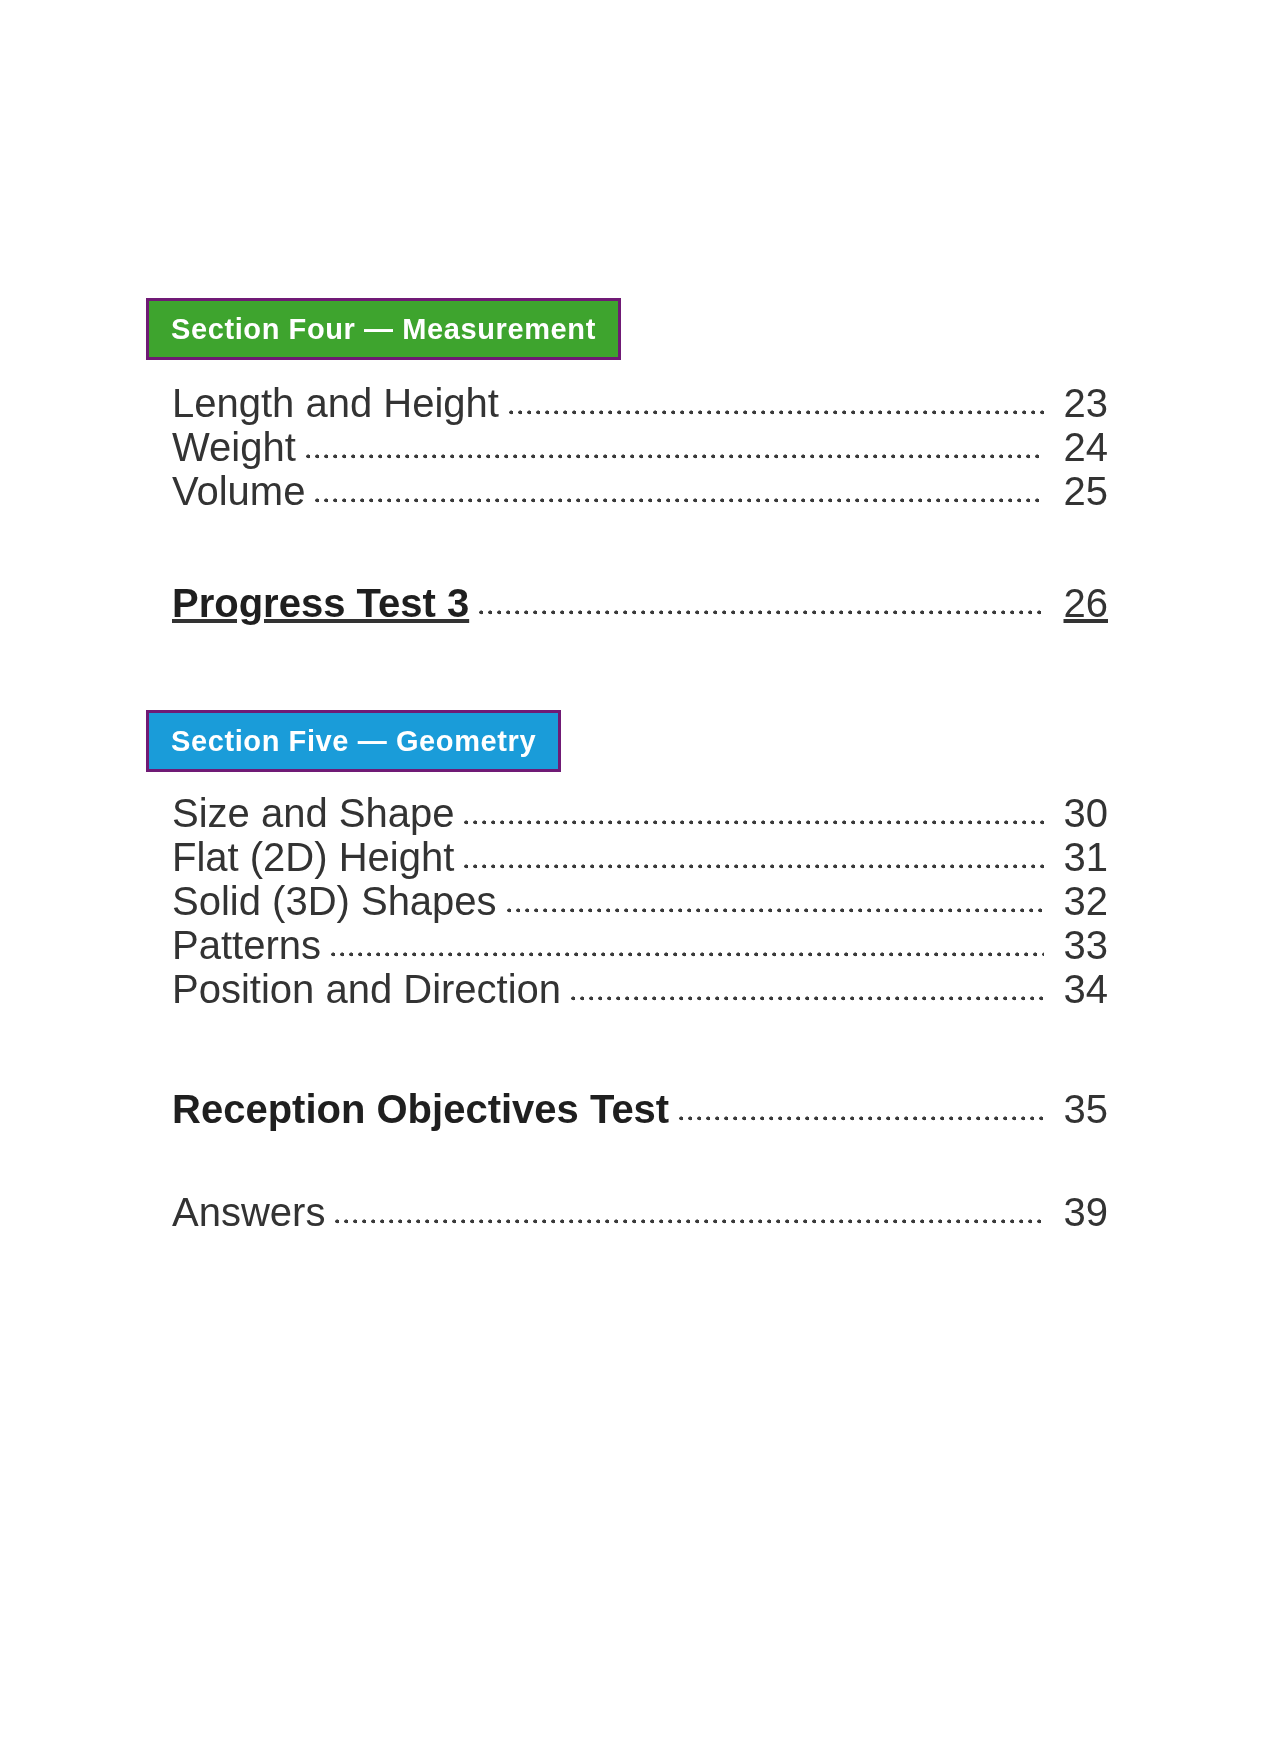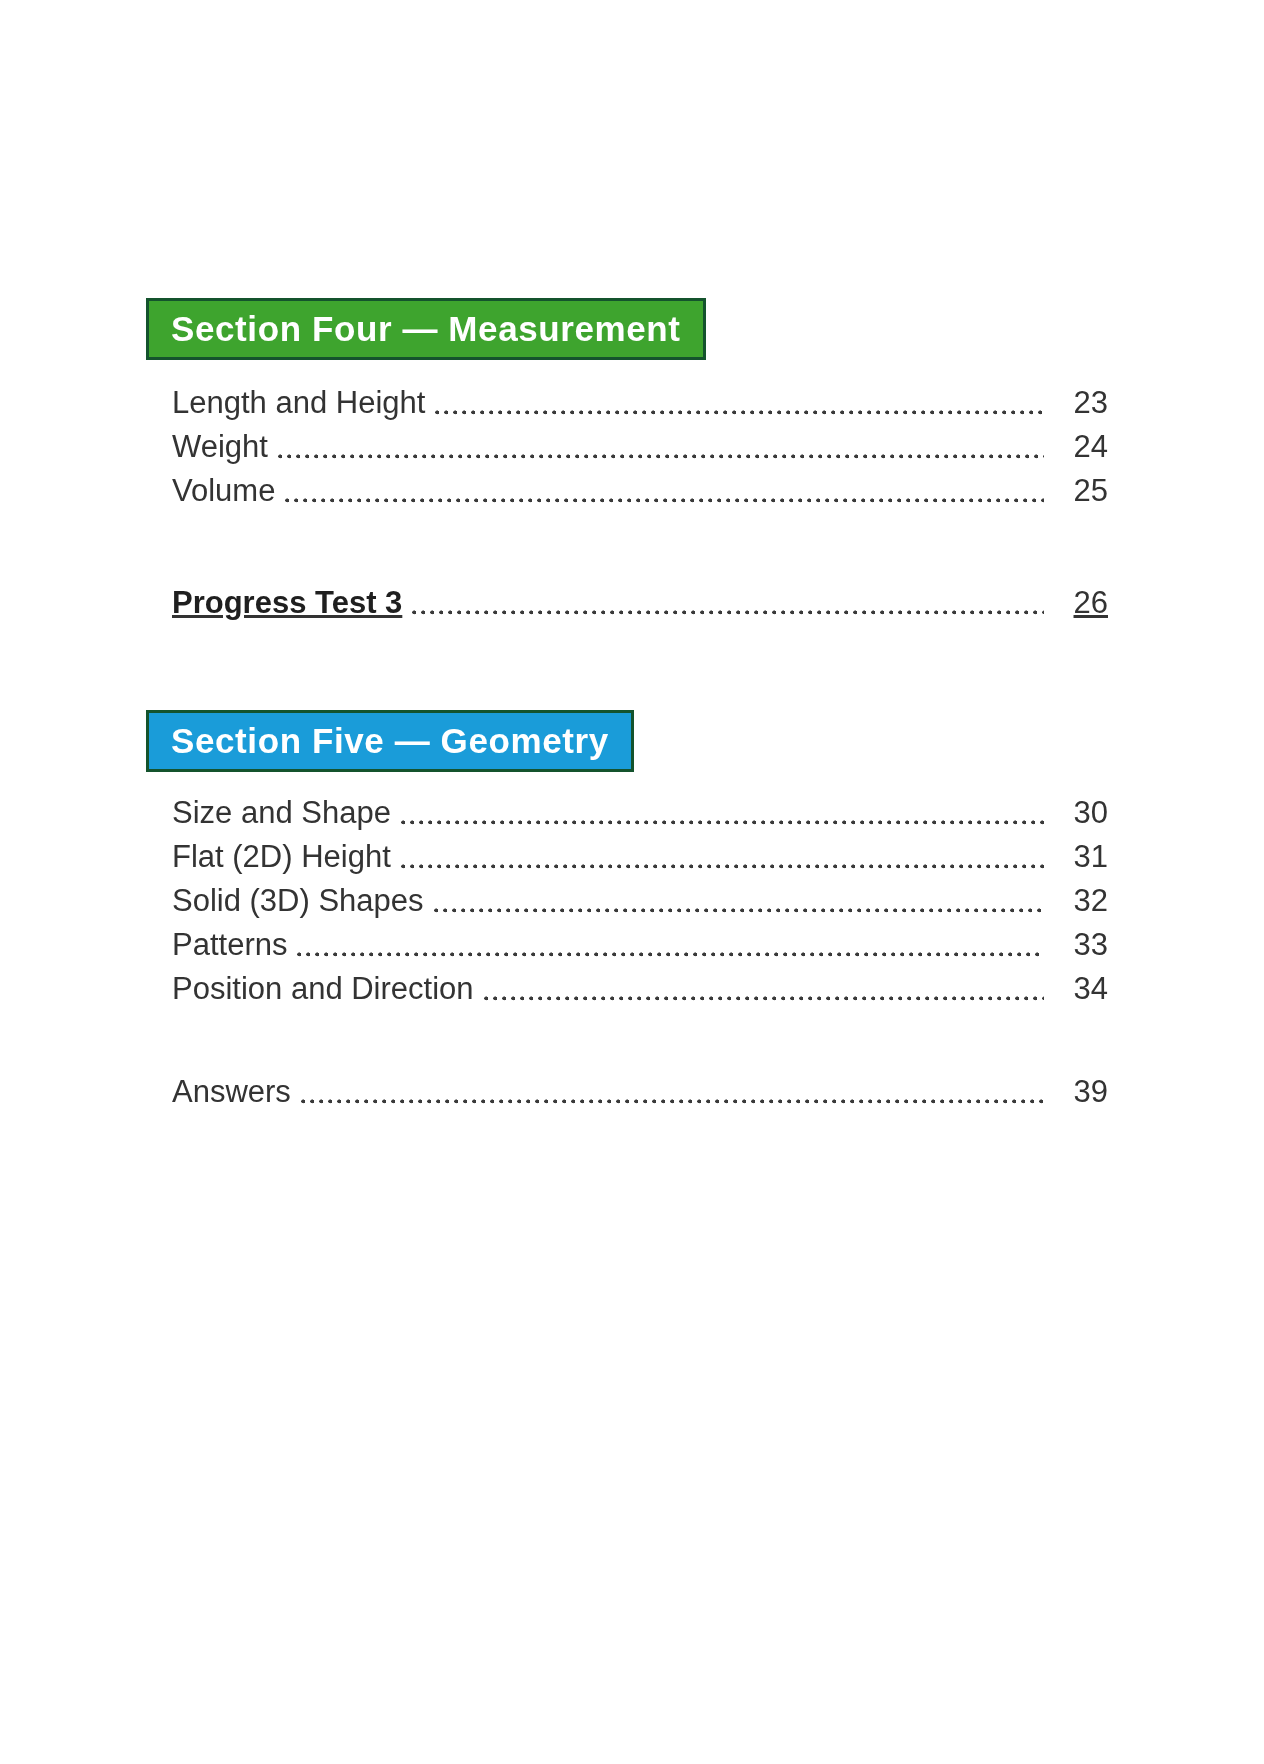--- a/index.html
+++ b/index.html
@@ -19,38 +19,38 @@
     width: 1264px;
     height: 1764px;
     padding: 298px 0 0 146px;
   }
   .header-box {
     display: inline-block;
     box-sizing: border-box;
     height: 62px;
     line-height: 56px;
     padding: 0 22px;
-    border: 3px solid #14532d;
+    border: 3px solid #701a75;
     color: #ffffff;
-    font-size: 35px;
+    font-size: 29px;
     font-weight: bold;
     letter-spacing: 0.6px;
     white-space: nowrap;
   }
   .entries {
     width: 936px;
     margin-left: 26px;
   }
   .entries.first-gap { margin-top: 21px; }
   .entries.second-gap { margin-top: 19px; }
   .row {
     display: flex;
     align-items: center;
     height: 44px;
-    font-size: 31px;
+    font-size: 40px;
   }
   .row .label {
     white-space: nowrap;
     color: #333333;
   }
   .row.bold .label {
     font-weight: bold;
     color: #1f1f1f;
   }
   .dots {
@@ -134,20 +134,25 @@
         <span class="dots"></span>
         <span class="pnum">33</span>
       </div>
       <div class="row">
         <span class="label">Position and Direction</span>
         <span class="dots"></span>
         <span class="pnum">34</span>
       </div>
     </div>
 
+    <div class="row bold test-row-2">
+      <span class="label">Reception Objectives Test</span>
+      <span class="dots"></span>
+      <span class="pnum">35</span>
+    </div>
   </section>
 
   <div class="row answers-row">
     <span class="label">Answers</span>
     <span class="dots"></span>
     <span class="pnum">39</span>
   </div>
 
 </div>
 

